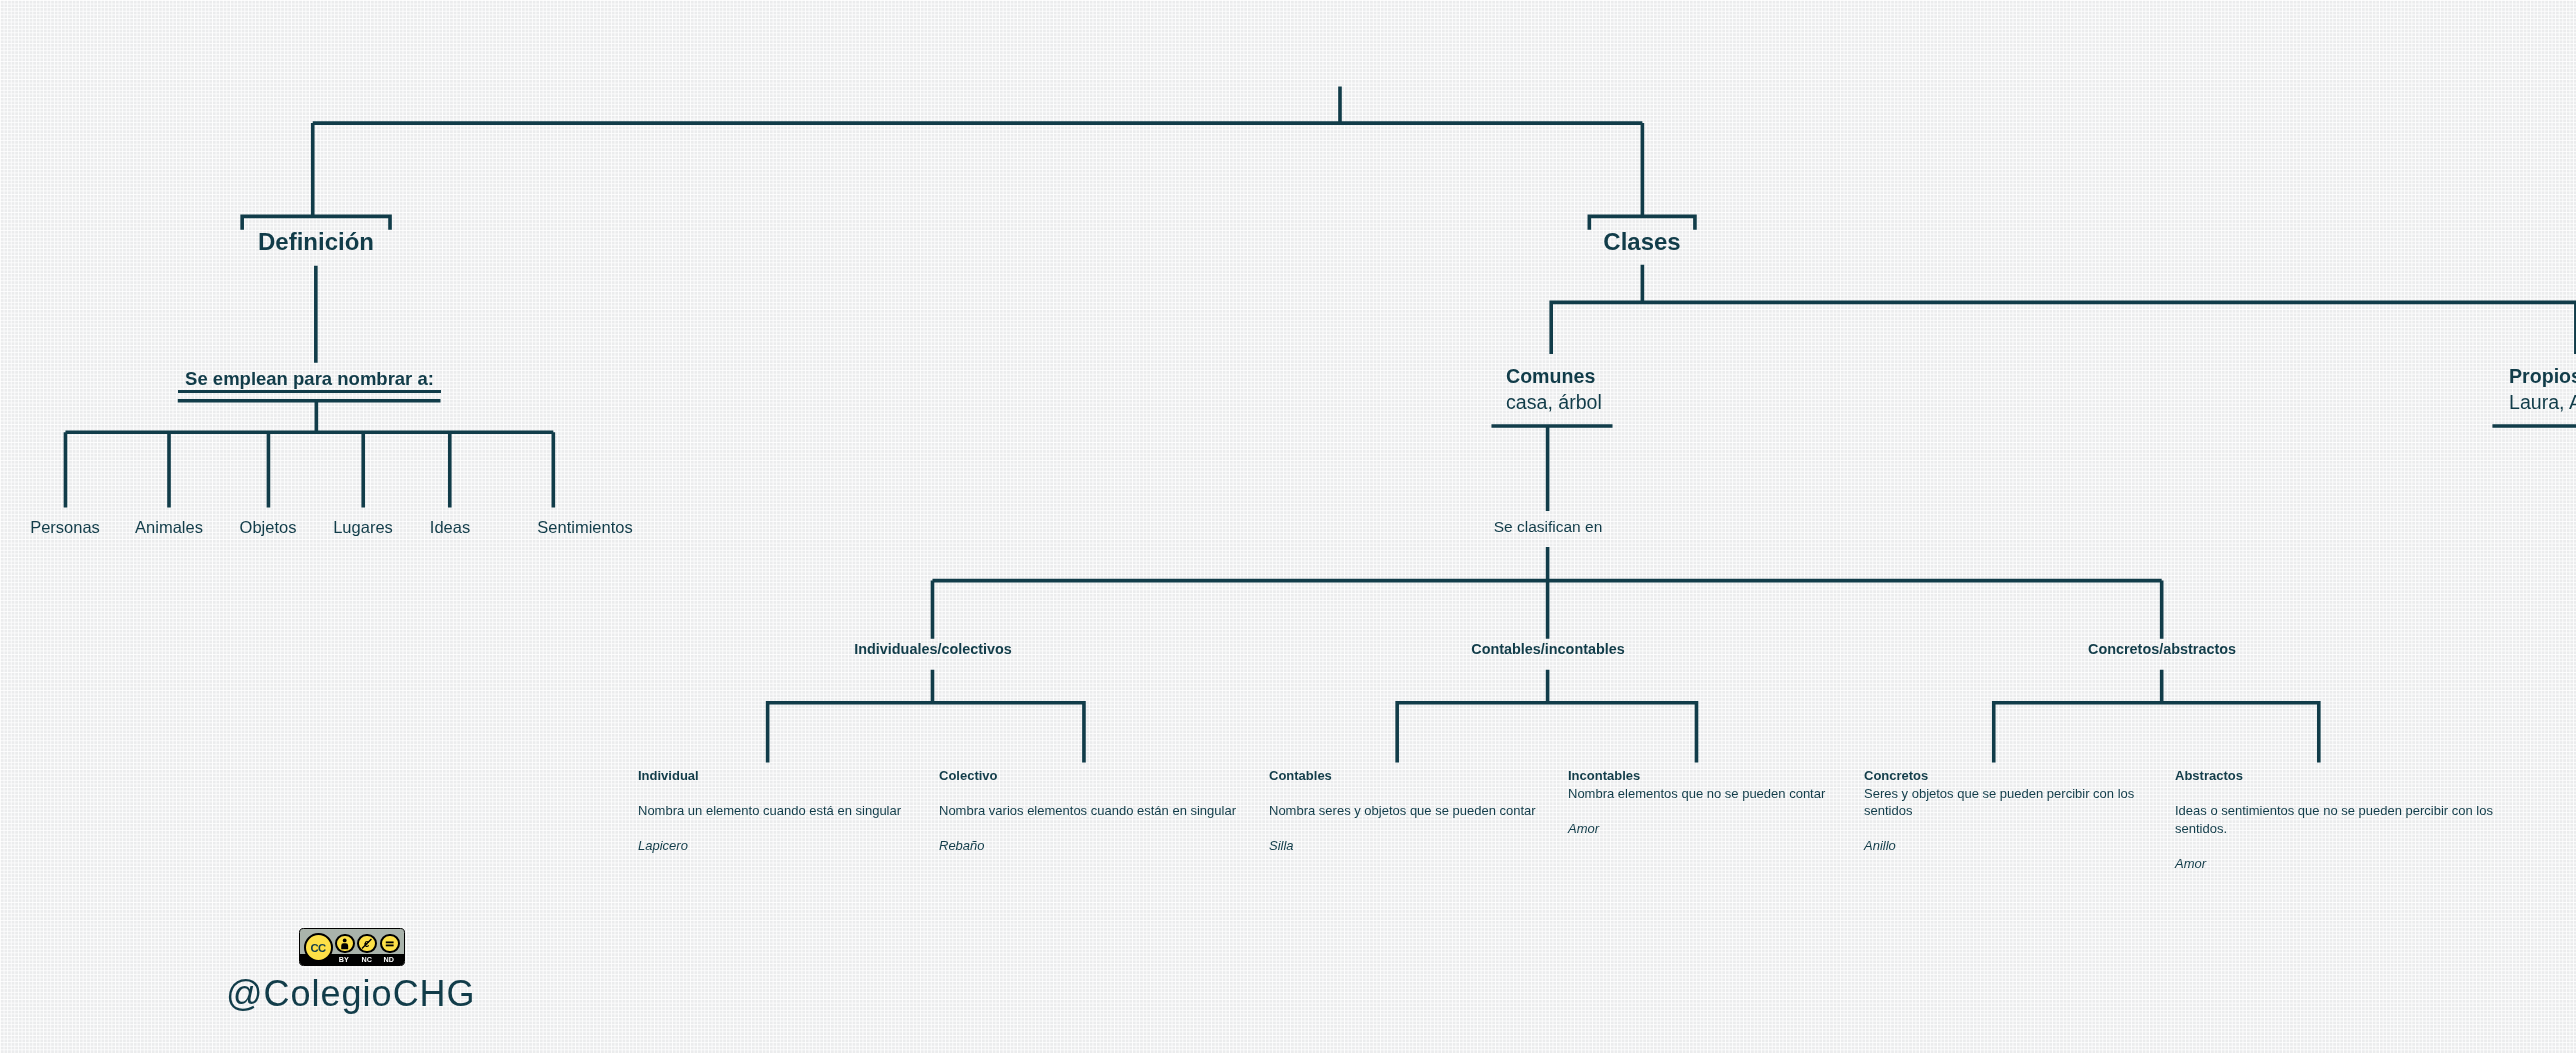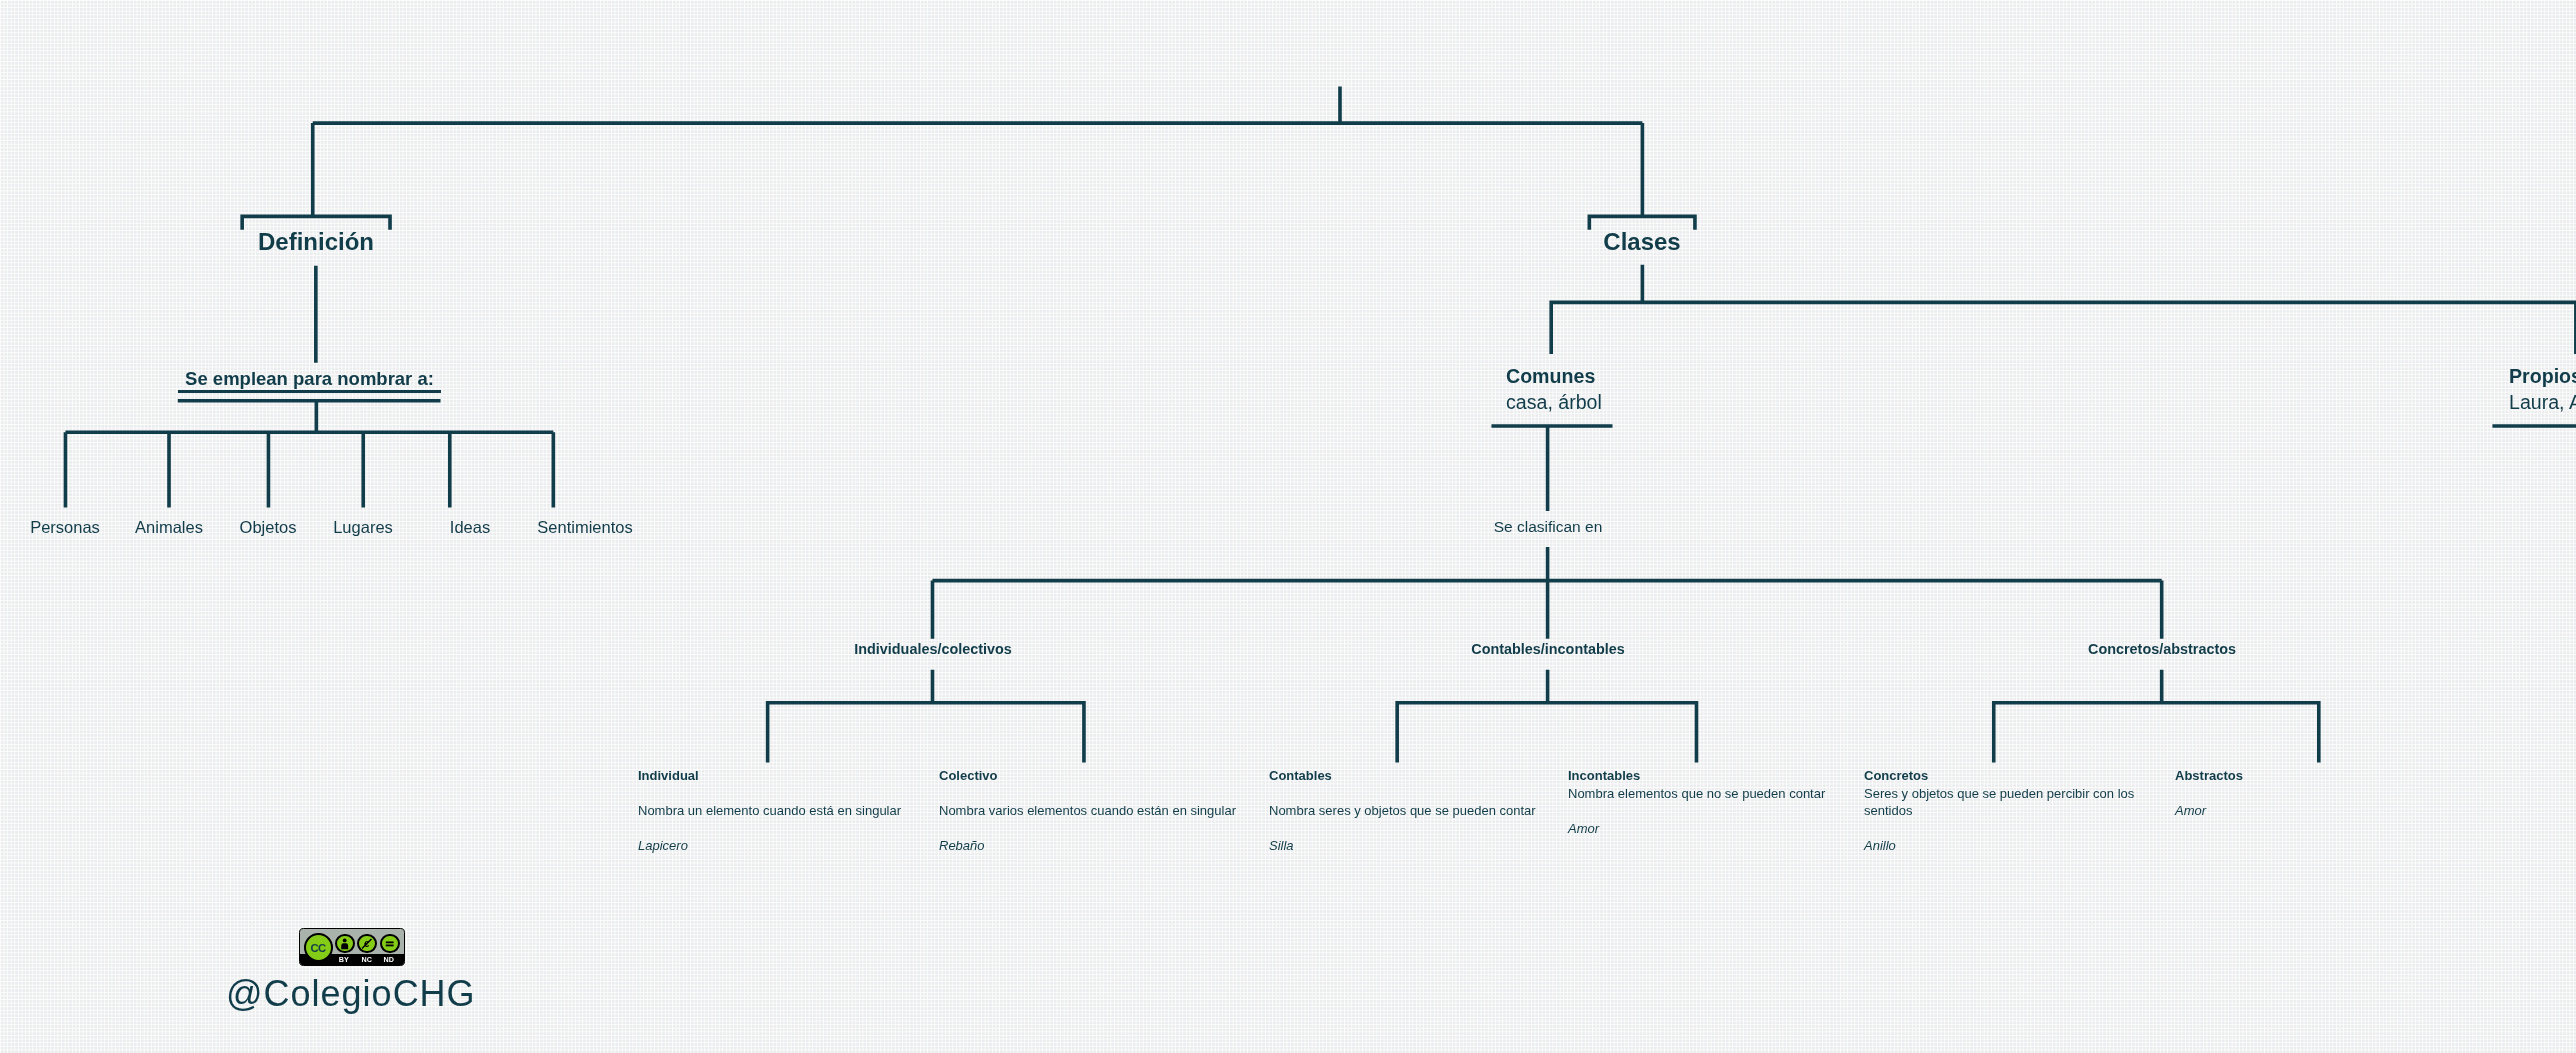--- a/index.html
+++ b/index.html
@@ -38,21 +38,21 @@
   .subtitle-box {
     left:178px; top:368px; width:263px;
     text-align:center; font-size:18.5px; font-weight:bold;
     padding-bottom:0; border-bottom:3.6px solid #113c49;
     white-space:nowrap;
   }
 
   .leaf { top:518px; font-size:16.5px; }
   .leaf-0 { left:65px; }  .leaf-1 { left:169px; }
   .leaf-2 { left:268px; }  .leaf-3 { left:363px; }
-  .leaf-4 { left:450px;margin-left:20px; }  .leaf-5 { left:585px; }
+  .leaf-4 { left:450px; }  .leaf-5 { left:585px; }
 
   .kind-box { top:363px; line-height:26px; font-size:19.6px; white-space:nowrap; }
   .kind-box .k-name { font-weight:bold; }
   .common-box { left:1506px; }
   .proper-box { left:2509px; }
 
   .clasifican { left:1548px; top:518px; font-size:15.5px; }
 
   .group-label { top:641px; font-size:14.4px; font-weight:bold; }
   .group-0 { left:933px; } .group-1 { left:1548px; } .group-2 { left:2162px; }
@@ -74,21 +74,21 @@
   .cc-strip {
     position:absolute; left:0; right:0; bottom:0; height:10.8px;
     background:#000; border-radius:0 0 3.1px 3.1px;
   }
   .cc-strip span {
     position:absolute; top:0.5px; width:19.6px; text-align:center;
     color:#fff; font-size:7.2px; font-weight:bold;
   }
   .cc-strip .by { left:34px; } .cc-strip .nc { left:57px; } .cc-strip .nd { left:79px; }
   .cc-circle {
-    position:absolute; background:#84cc16; border:2.1px solid #000; border-radius:50%;
+    position:absolute; background:#fde047; border:2.1px solid #000; border-radius:50%;
     display:flex; align-items:center; justify-content:center;
   }
   .cc-main { left:3.6px; top:4.1px; width:29px; height:29px; font-weight:bold; font-size:11.3px; letter-spacing:-0.5px; }
   .cc-s { top:4.6px; width:19.6px; height:19.6px; }
   .cc-s1 { left:35px; } .cc-s2 { left:57px; } .cc-s3 { left:80px; }
   .cc-s svg { width:13.4px; height:13.4px; display:block; }
 
   .credit { left:226px; top:973px; font-size:36px; font-weight:normal; letter-spacing:1px; white-space:nowrap; }
 </style>
 </head>
@@ -166,20 +166,21 @@
     <div class="d">Nombra elementos que no se pueden contar</div>
     <div class="e">Amor</div>
   </div>
   <div class="abs col col-4">
     <div class="t">Concretos</div>
     <div class="d">Seres y objetos que se pueden percibir con los sentidos</div>
     <div class="e">Anillo</div>
   </div>
   <div class="abs col col-5">
     <div class="t">Abstractos</div>
+    <div class="d">Ideas o sentimientos que no se pueden percibir con los sentidos.</div>
     <div class="e">Amor</div>
   </div>
 
   <div class="abs cc-badge">
     <div class="cc-strip">
       <span class="by">BY</span>
       <span class="nc">NC</span>
       <span class="nd">ND</span>
     </div>
     <div class="cc-circle cc-main">

